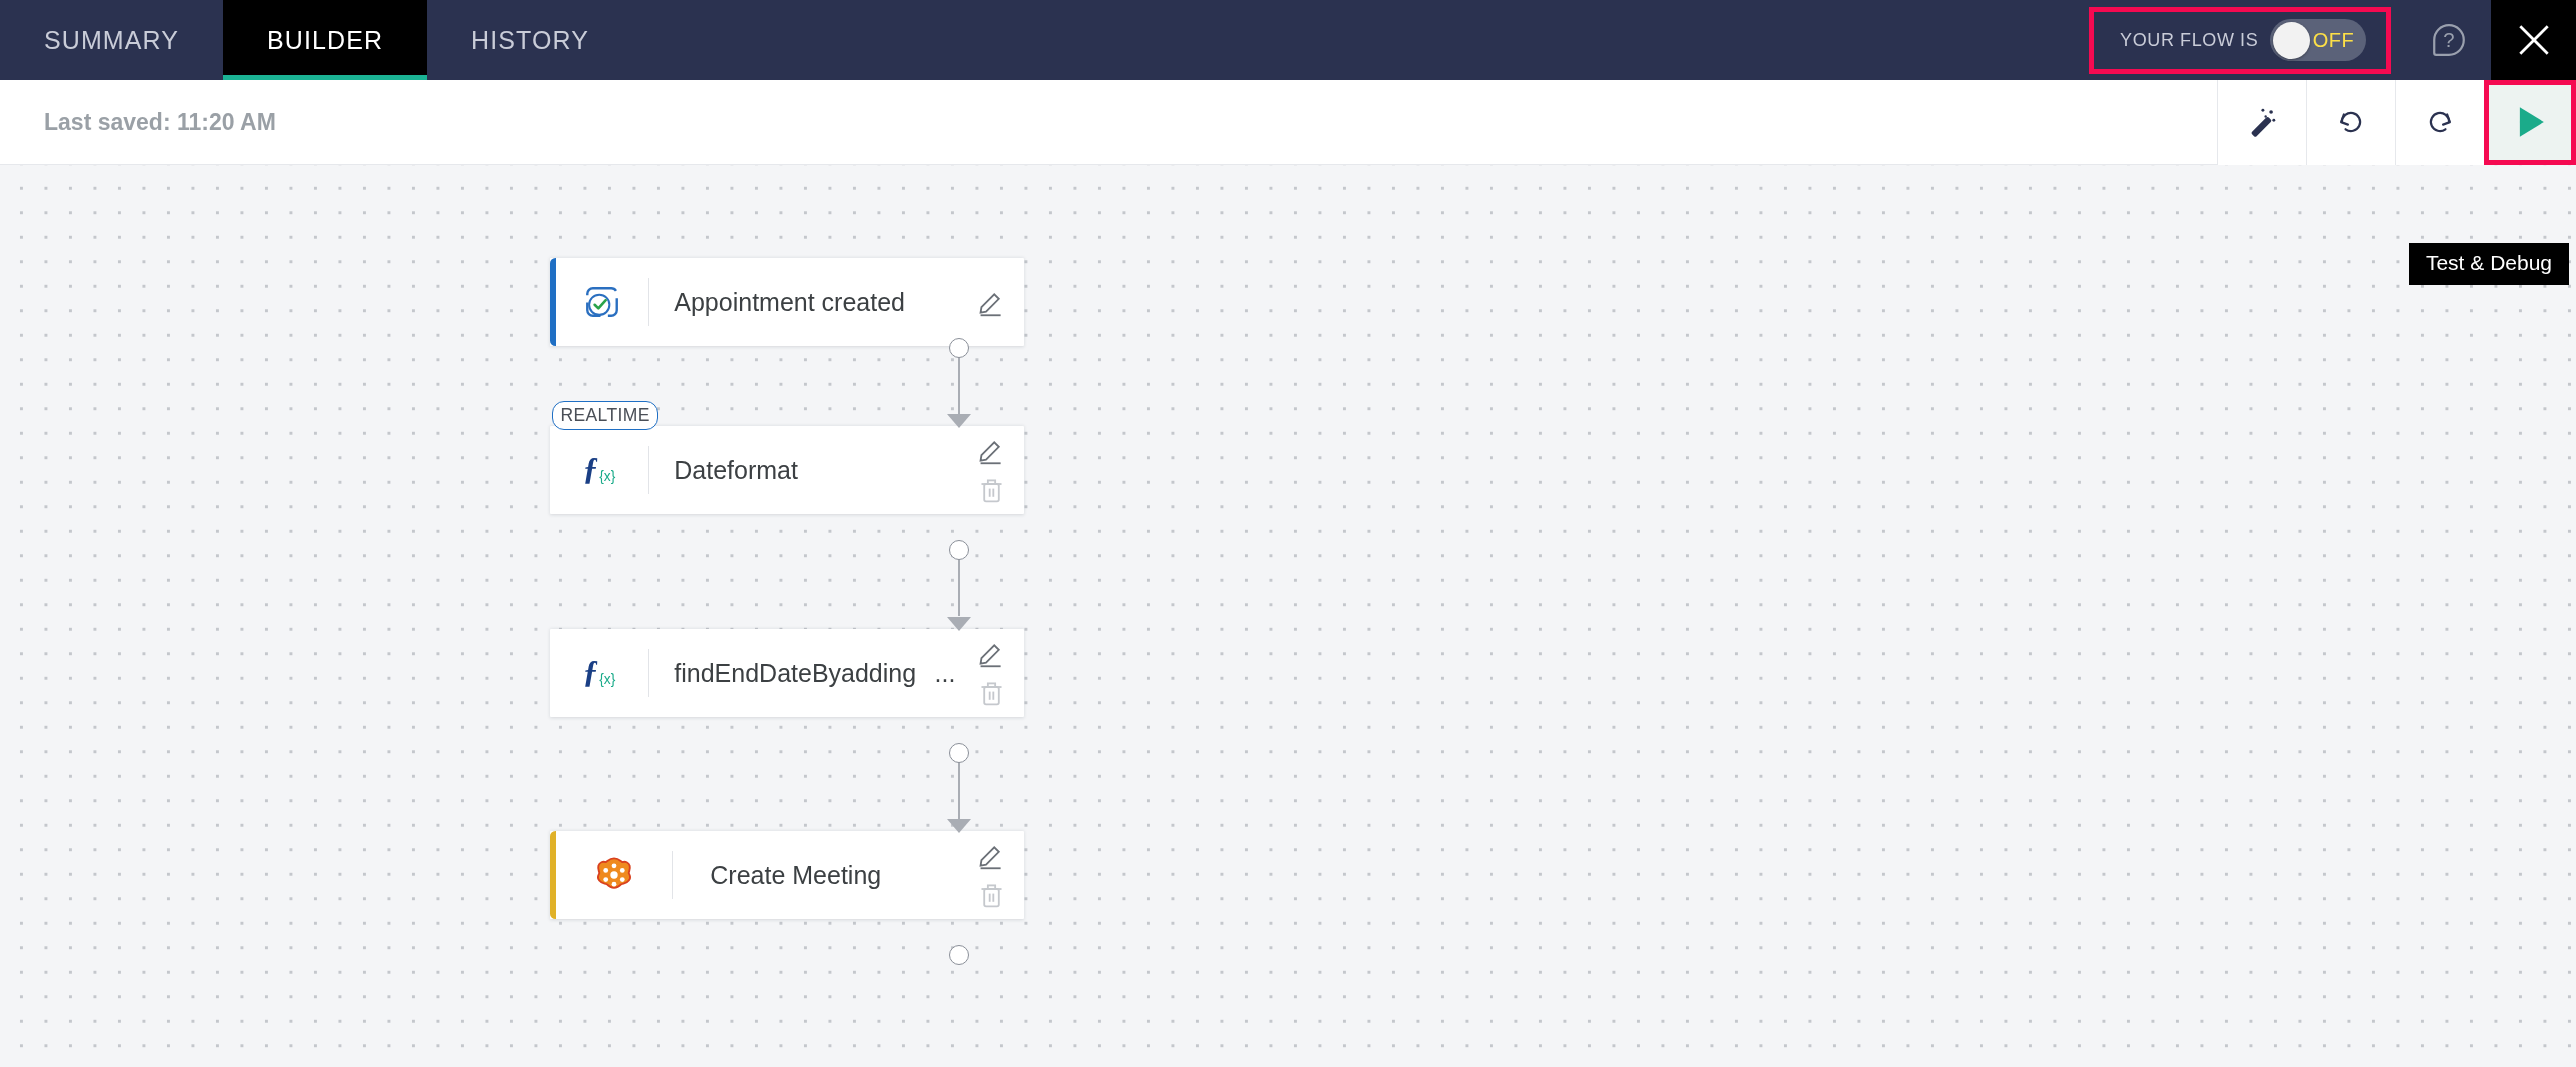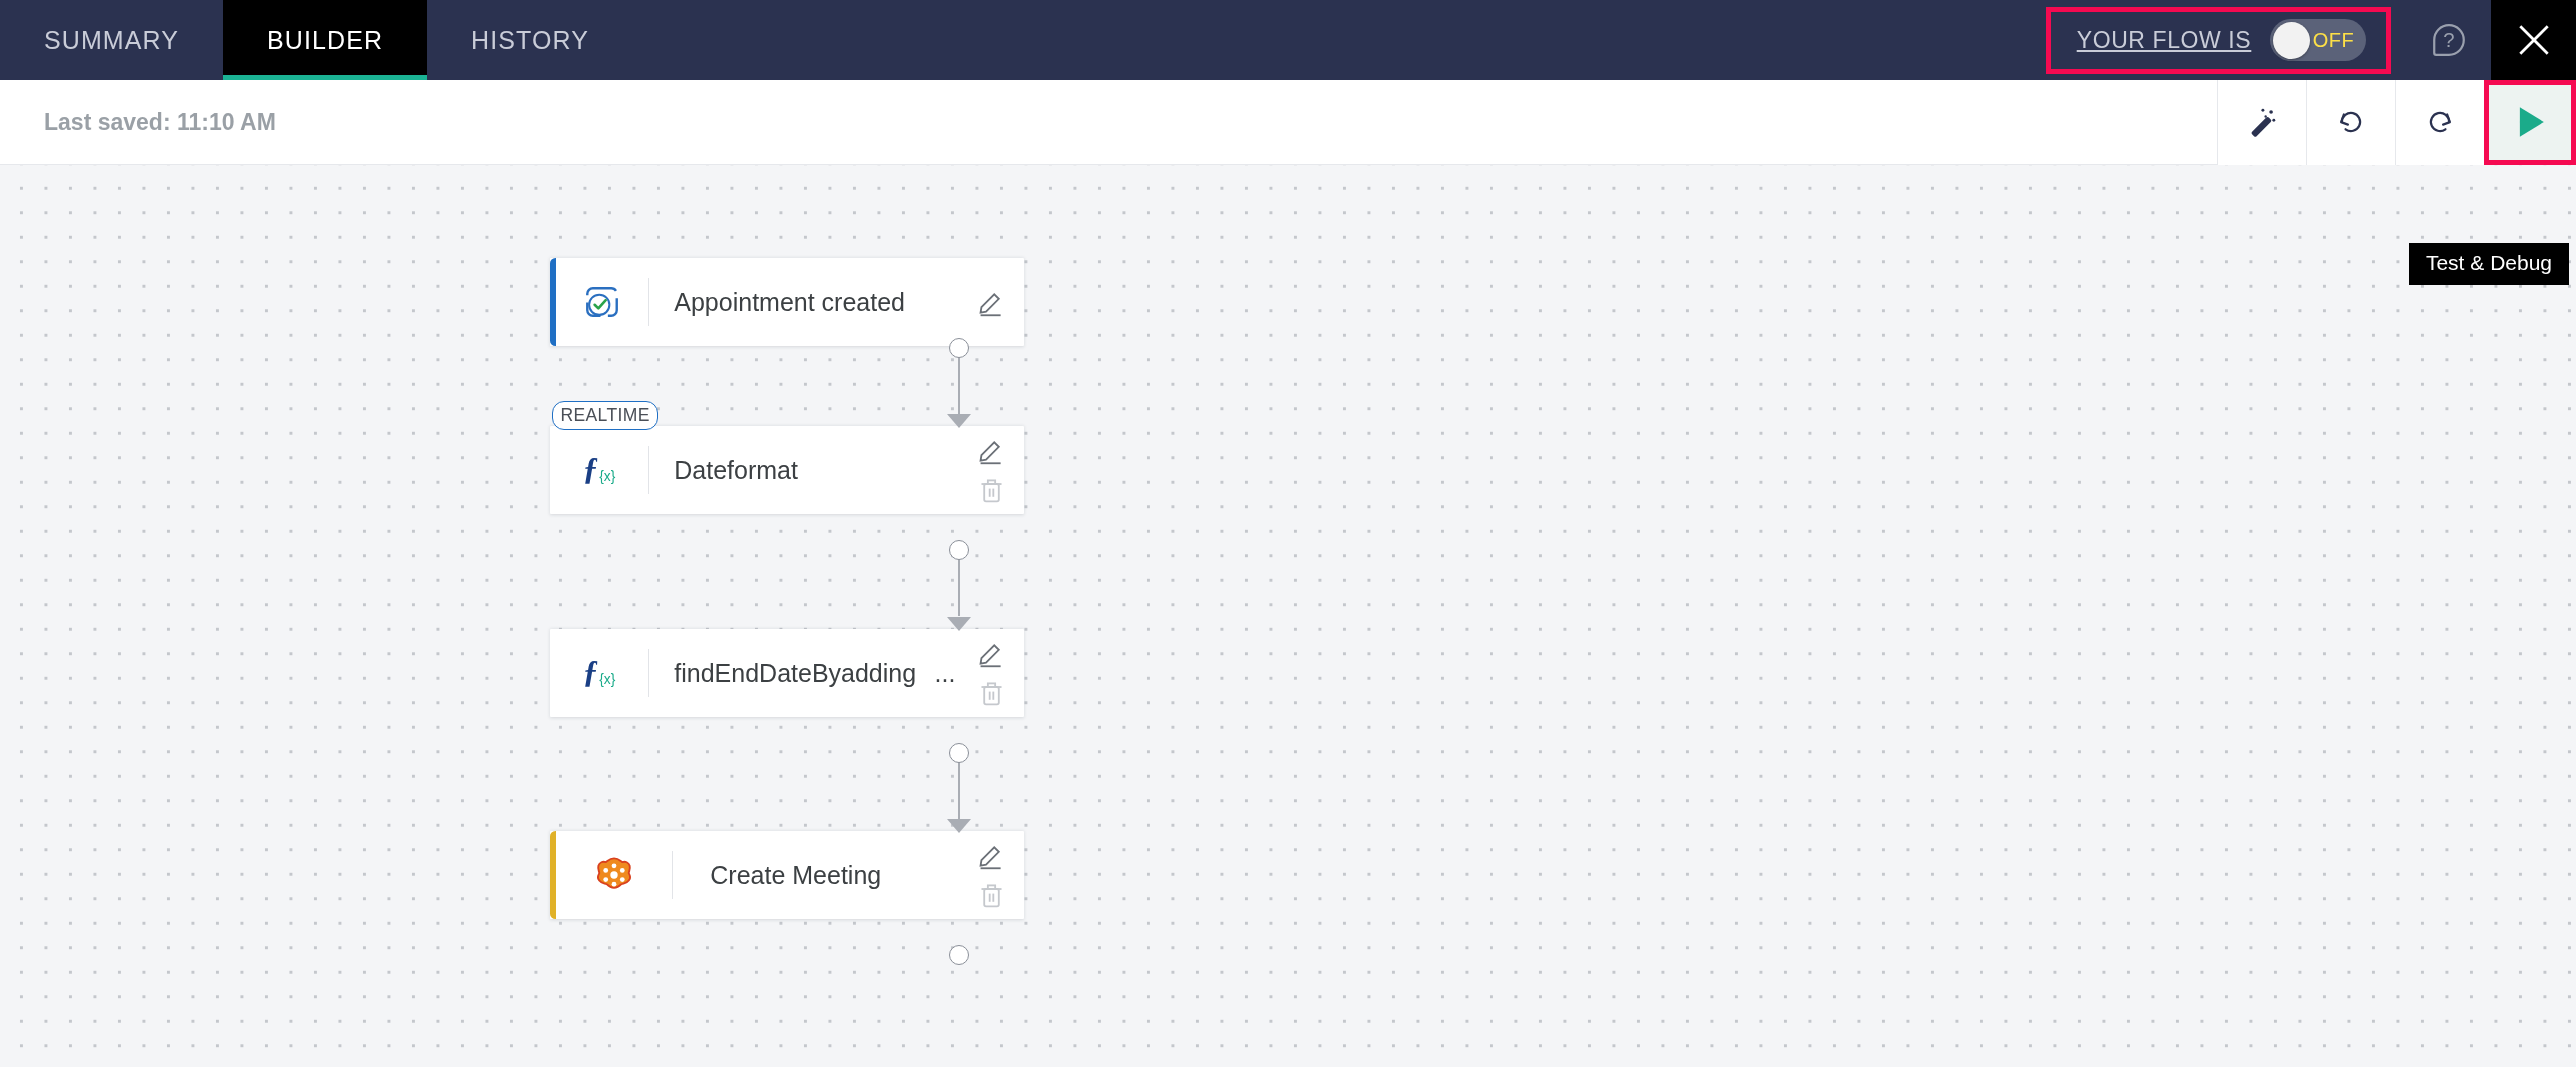--- a/index.html
+++ b/index.html
@@ -38,23 +38,22 @@
   }
   .flow-toggle-wrap {
     position: relative;
     display: flex; align-items: center;
     border: 5.5px solid #f50a51;
     height: 67px;
     padding: 0 20px 0 26px;
     margin-right: 14.7px;
   }
   .flow-label {
-    color: #c9ccd8; font-size: 23px; letter-spacing: 0.6px;
-    margin-right: 19px;
-    text-decoration: underline;
+    color: #c9ccd8; font-size: 18px; letter-spacing: 0.6px;
+    margin-right: 12px;
   }
   .toggle {
     position: relative;
     width: 96px; height: 42px; border-radius: 21px;
     background: #5b6279;
     display: flex; align-items: center; justify-content: flex-end;
     padding-right: 12px;
     cursor: pointer;
   }
   .toggle-knob {
@@ -230,21 +229,21 @@
       <div class="close-btn">
         <svg width="42" height="42" viewBox="0 0 46 46">
           <line x1="8" y1="8" x2="38" y2="38" stroke="#ffffff" stroke-width="3"></line>
           <line x1="38" y1="8" x2="8" y2="38" stroke="#ffffff" stroke-width="3"></line>
         </svg>
       </div>
     </div>
   </div>
 
   <div class="toolbar">
-    <div class="last-saved">Last saved: 11:10 AM</div>
+    <div class="last-saved">Last saved: 11:20 AM</div>
 
     <div class="toolbar-actions">
       <div class="tool-btn">
         <svg width="40" height="40" viewBox="0 0 44 44">
           <rect x="8" y="24" width="26" height="7" rx="2" transform="rotate(-45 21 27)" fill="#2b3250"></rect>
           <circle cx="32" cy="11" r="2" fill="#2b3250"></circle>
           <circle cx="23" cy="9" r="1.6" fill="#2b3250"></circle>
           <circle cx="35" cy="20" r="1.6" fill="#2b3250"></circle>
           <circle cx="26" cy="16" r="1.3" fill="#2b3250"></circle>
         </svg>

